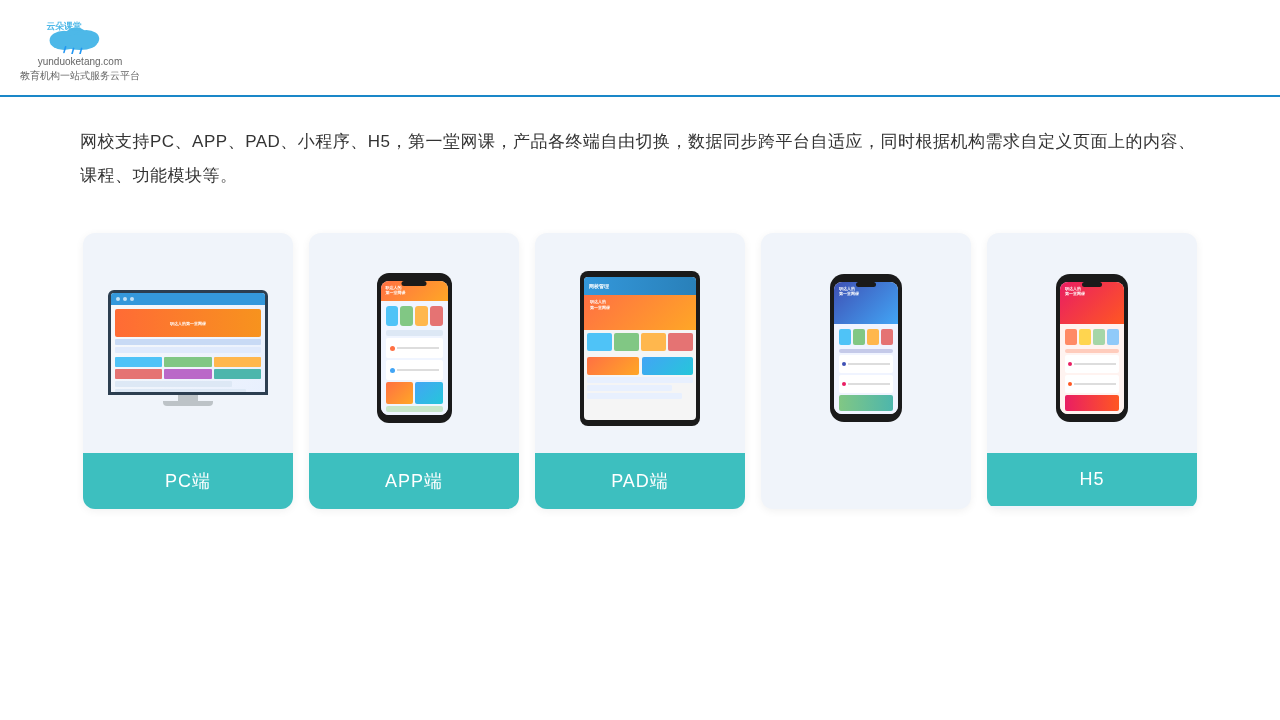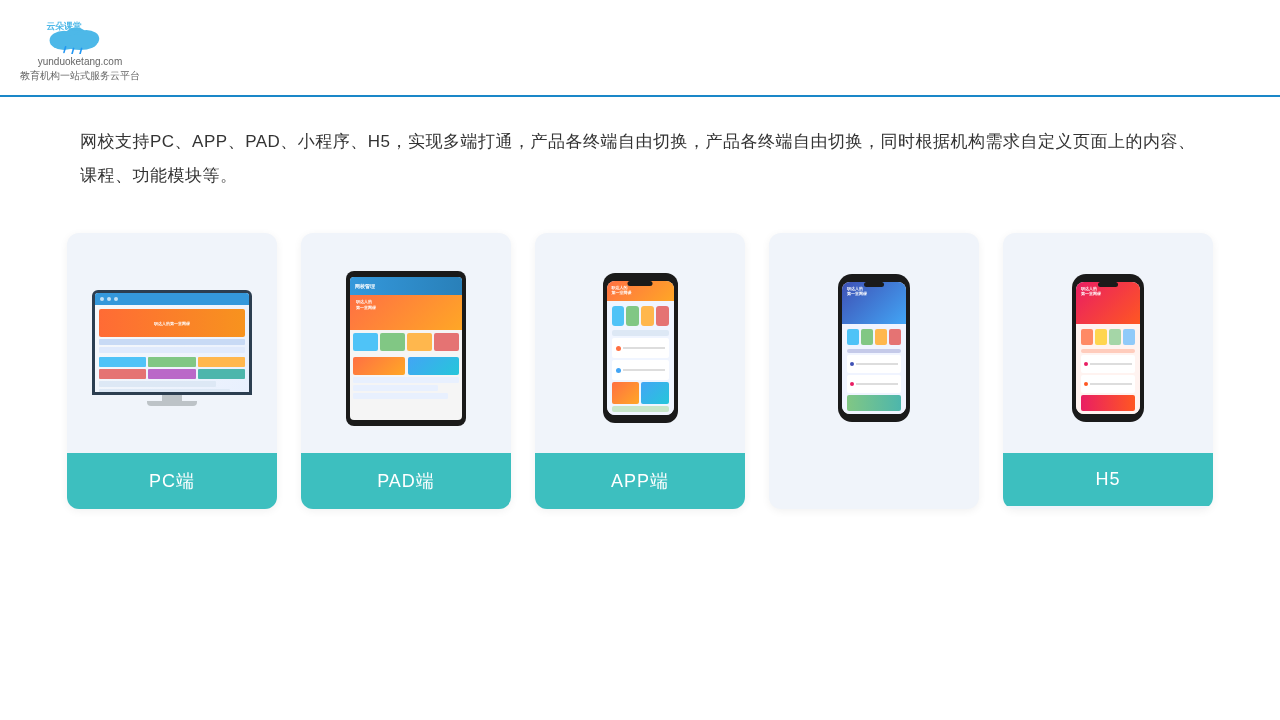--- a/index.html
+++ b/index.html
@@ -60,21 +60,21 @@
       font-size: 17px;
       line-height: 2;
       color: #333;
       letter-spacing: 0.5px;
     }
 
     
     .cards-container {
       display: flex;
       justify-content: center;
-      gap: 24px;
+      gap: 16px;
       padding: 10px 50px 20px 50px;
       margin-top: 10px;
     }
 
     .card {
       background: #f0f4fa;
       border-radius: 12px;
       width: 210px;
       display: flex;
       flex-direction: column;
@@ -328,21 +328,21 @@
       <line x1="42" y1="38" x2="40" y2="45" stroke="#2196F3" stroke-width="2" stroke-linecap="round"></line>
       <line x1="52" y1="38" x2="50" y2="45" stroke="#2196F3" stroke-width="2" stroke-linecap="round"></line>
 
       <text x="8" y="14" font-size="11" fill="#4db8e8" font-family="Microsoft YaHei" font-weight="bold">云朵课堂</text>
     </svg>
     <div class="brand-text">yunduoketang.com</div>
     <div class="brand-text">教育机构一站式服务云平台</div>
   </div>
 </div>
 
-<div class="description">网校支持PC、APP、PAD、小程序、H5，实现多端打通，产品各终端自由切换，产品各终端自由切换，同时根据机构需求自定义页面上的内容、课程、功能模块等。</div>
+<div class="description">网校支持PC、APP、PAD、小程序、H5，第一堂网课，产品各终端自由切换，数据同步跨平台自适应，同时根据机构需求自定义页面上的内容、课程、功能模块等。</div>
 
 <div class="cards-container">
 
   <div class="card">
     <div class="card-image-area">
       <div class="pc-mockup">
         <div class="pc-screen">
           <div class="pc-screen-inner">
             <div class="pc-screen-bar">
               <div class="pc-dot"></div>
@@ -375,51 +375,20 @@
         </div>
         <div class="pc-stand"></div>
         <div class="pc-base"></div>
       </div>
     </div>
     <div class="card-label">PC端</div>
   </div>
 
   <div class="card">
     <div class="card-image-area">
-      <div class="tablet-mockup">
-        <div class="tablet-screen">
-          <div class="tablet-header">
-            <span class="tablet-header-text">网校管理</span>
-          </div>
-          <div class="tablet-banner">
-            <div class="tablet-banner-inner">职达人的<br>第一堂网课</div>
-          </div>
-          <div class="tablet-cards">
-            <div class="tablet-card" style="background:#4fc3f7;"></div>
-            <div class="tablet-card" style="background:#81c784;"></div>
-            <div class="tablet-card" style="background:#ffb74d;"></div>
-            <div class="tablet-card" style="background:#e57373;"></div>
-          </div>
-          <div class="tablet-rows">
-            <div style="display:grid;grid-template-columns:1fr 1fr;gap:3px;">
-              <div style="height:18px;background:linear-gradient(135deg,#ff7043,#ffa726);border-radius:2px;"></div>
-              <div style="height:18px;background:linear-gradient(135deg,#42a5f5,#26c6da);border-radius:2px;"></div>
-            </div>
-            <div class="tablet-row"></div>
-            <div class="tablet-row" style="width:80%;"></div>
-            <div class="tablet-row" style="width:90%;"></div>
-          </div>
-        </div>
-      </div>
-    </div>
-    <div class="card-label">PAD端</div>
-  </div>
-
-  <div class="card">
-    <div class="card-image-area">
       <div class="phone-mockup">
         <div class="phone-notch"></div>
         <div class="phone-screen">
           <div class="phone-header-img">
             <div class="phone-header-text">职达人的<br>第一堂网课</div>
           </div>
           <div class="phone-body">
             <div style="display:grid;grid-template-columns:1fr 1fr 1fr 1fr;gap:2px;padding:2px;">
               <div style="height:20px;background:#4fc3f7;border-radius:3px;"></div>
               <div style="height:20px;background:#81c784;border-radius:3px;"></div>
@@ -438,20 +407,51 @@
             <div style="display:grid;grid-template-columns:1fr 1fr;gap:2px;padding:0 2px;">
               <div style="height:22px;background:linear-gradient(135deg,#ff7043,#ffa726);border-radius:2px;"></div>
               <div style="height:22px;background:linear-gradient(135deg,#42a5f5,#26c6da);border-radius:2px;"></div>
             </div>
             <div style="height:6px;background:#c8e6c9;border-radius:2px;margin:0 2px;"></div>
           </div>
         </div>
       </div>
     </div>
     <div class="card-label">APP端</div>
+  </div>
+
+  <div class="card">
+    <div class="card-image-area">
+      <div class="tablet-mockup">
+        <div class="tablet-screen">
+          <div class="tablet-header">
+            <span class="tablet-header-text">网校管理</span>
+          </div>
+          <div class="tablet-banner">
+            <div class="tablet-banner-inner">职达人的<br>第一堂网课</div>
+          </div>
+          <div class="tablet-cards">
+            <div class="tablet-card" style="background:#4fc3f7;"></div>
+            <div class="tablet-card" style="background:#81c784;"></div>
+            <div class="tablet-card" style="background:#ffb74d;"></div>
+            <div class="tablet-card" style="background:#e57373;"></div>
+          </div>
+          <div class="tablet-rows">
+            <div style="display:grid;grid-template-columns:1fr 1fr;gap:3px;">
+              <div style="height:18px;background:linear-gradient(135deg,#ff7043,#ffa726);border-radius:2px;"></div>
+              <div style="height:18px;background:linear-gradient(135deg,#42a5f5,#26c6da);border-radius:2px;"></div>
+            </div>
+            <div class="tablet-row"></div>
+            <div class="tablet-row" style="width:80%;"></div>
+            <div class="tablet-row" style="width:90%;"></div>
+          </div>
+        </div>
+      </div>
+    </div>
+    <div class="card-label">PAD端</div>
   </div>
 
   <div class="card">
     <div class="card-image-area">
       <div class="phone-mockup" style="width:72px;height:148px;border-radius:14px;">
         <div class="phone-notch" style="width:20px;"></div>
         <div class="phone-screen">
           <div class="phone-header-img" style="height:42px;background:linear-gradient(135deg,#3f51b5,#42a5f5);">
             <div class="phone-header-text">职达人的<br>第一堂网课</div>
           </div>

